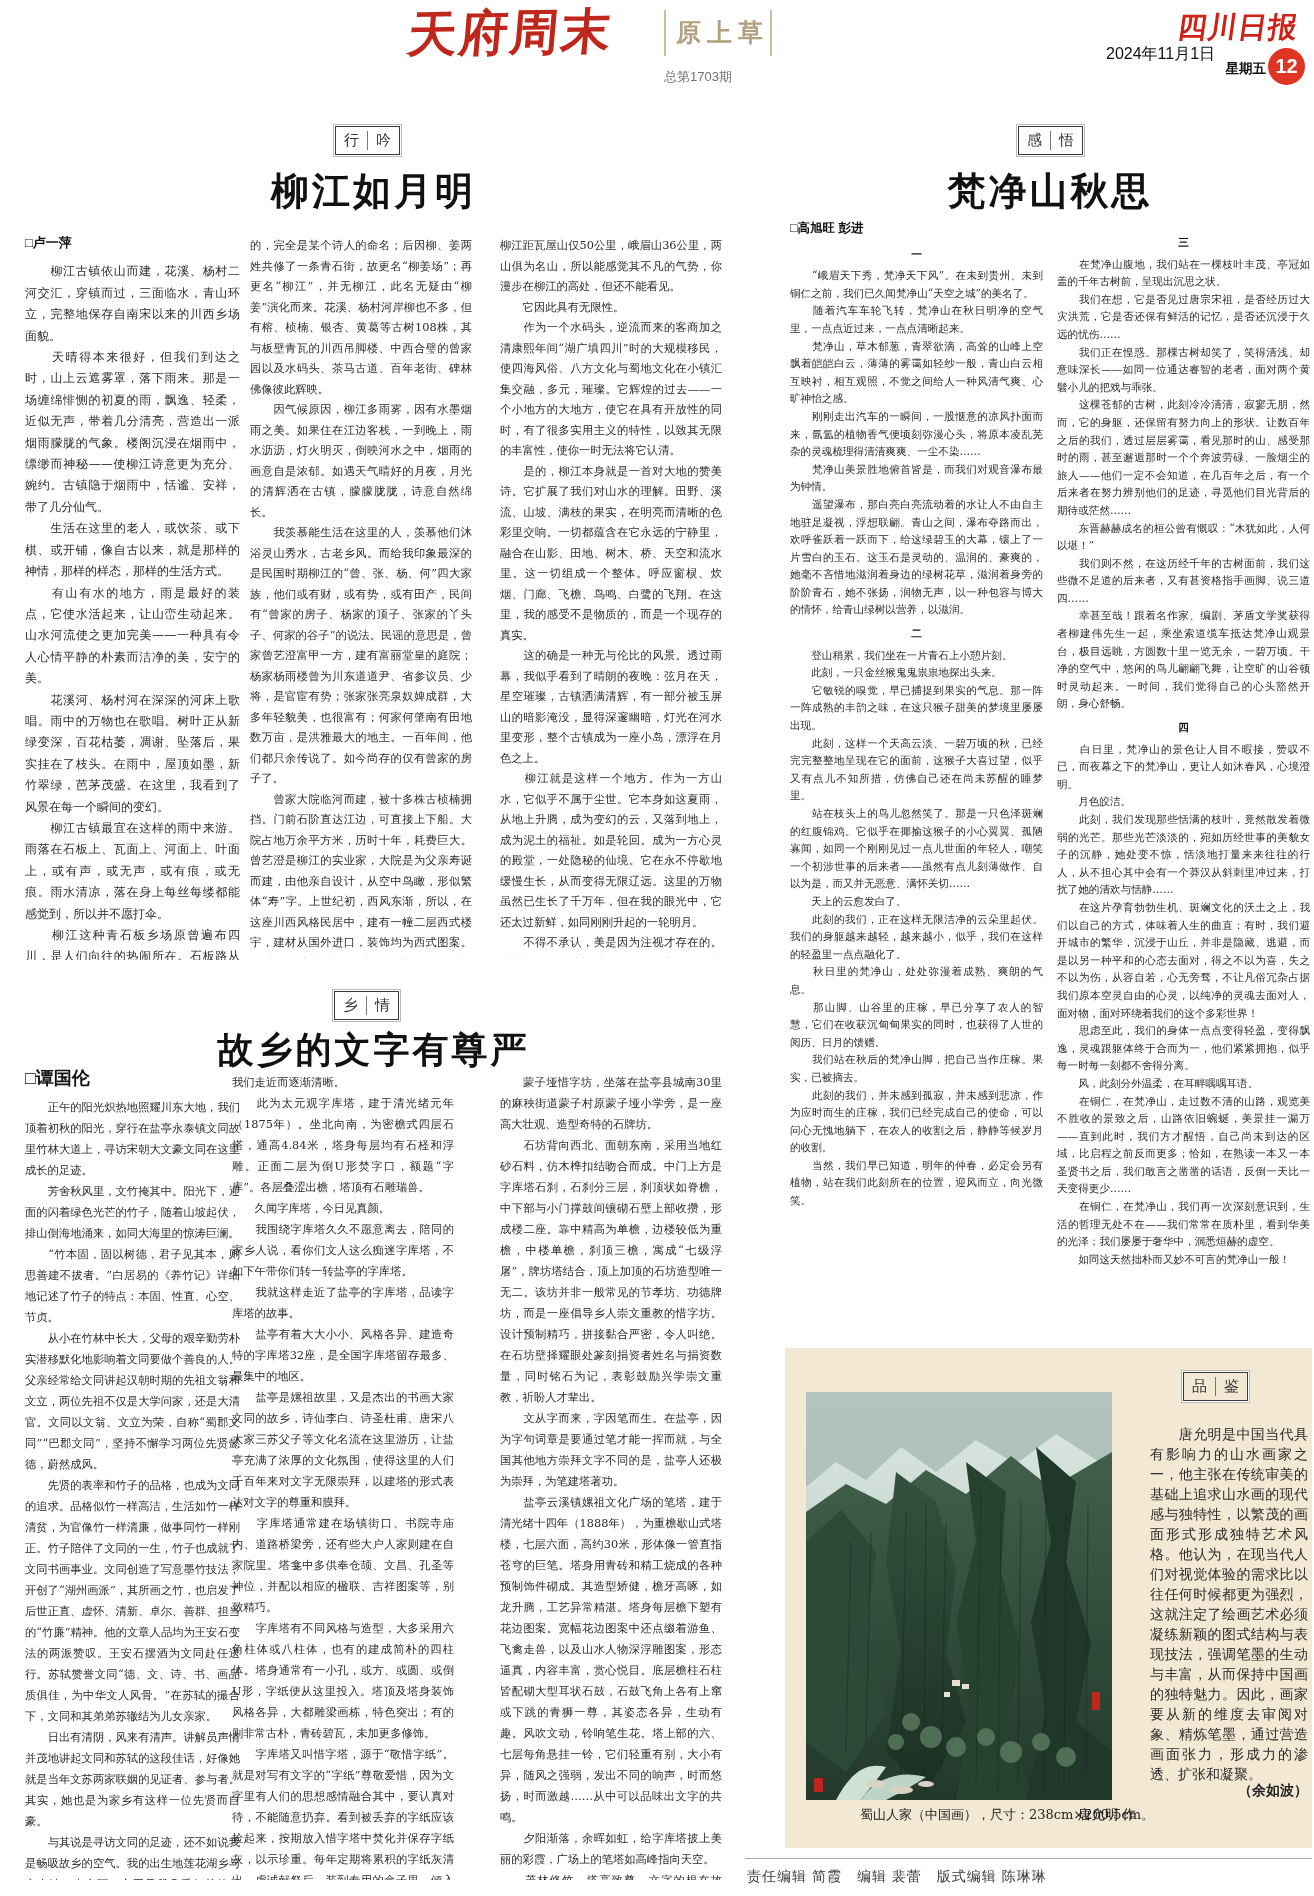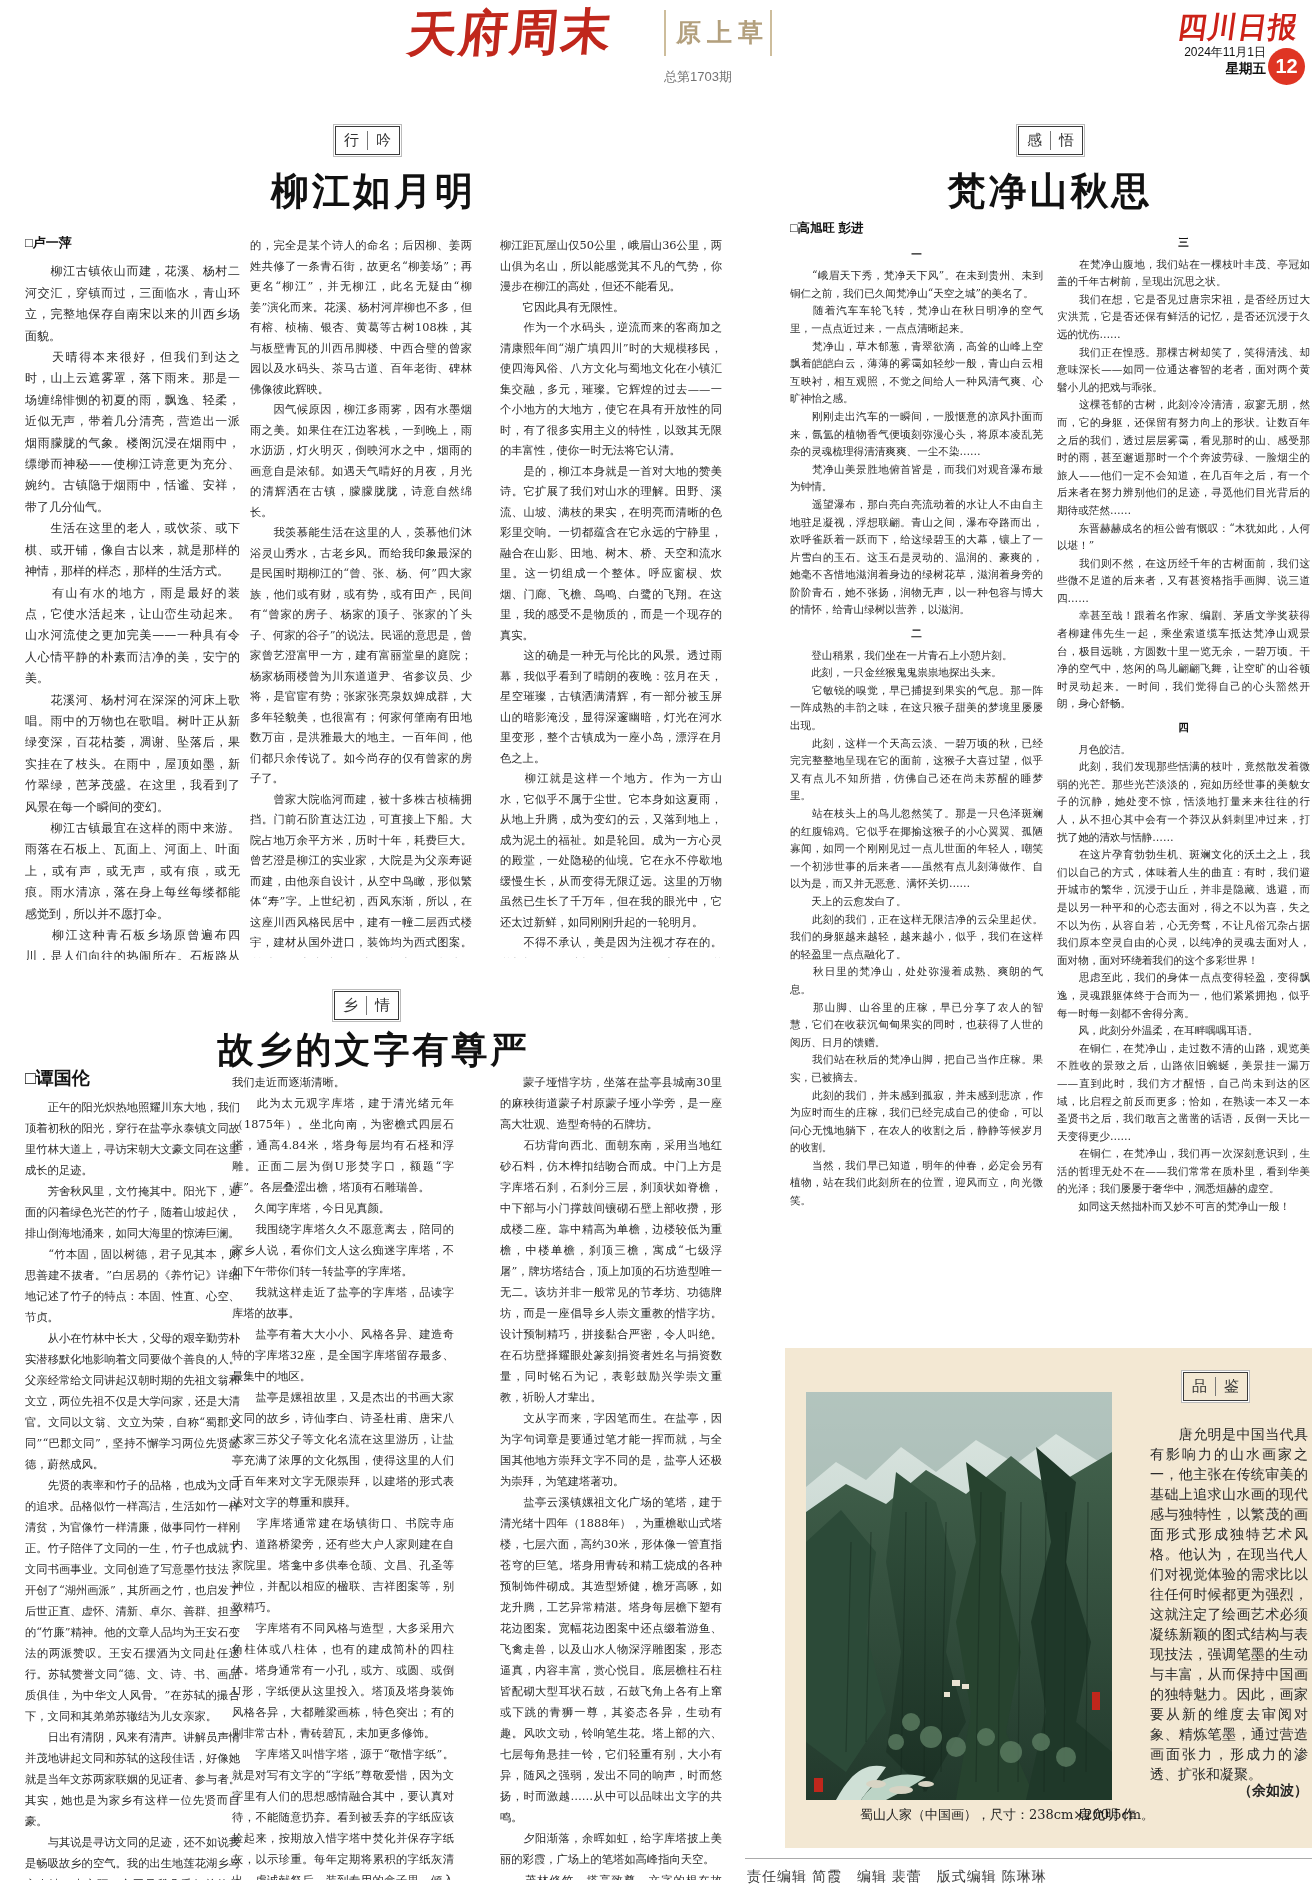--- a/index.html
+++ b/index.html
@@ -19,21 +19,21 @@
   .bar2{left:770px;top:10px;height:46px;}
   .supplement{left:676px;top:16px;width:92px;font-size:25px;letter-spacing:6px;
     color:#b3a07e;font-weight:bold;white-space:nowrap;}
   .issue-no{left:664px;top:68px;font-size:13px;color:#737373;
     font-family:"Liberation Sans",sans-serif;}
   .paper-logo{left:1178px;top:8px;font-size:29px;font-weight:bold;color:#cc2218;
     font-family:"DejaVu Serif",serif;transform:skewX(-8deg);letter-spacing:1px;white-space:nowrap;}
   .page-circle{left:1268px;top:6px;width:37px;height:37px;border-radius:50%;
     background:#df3524;color:#fff;font-family:"Liberation Sans",sans-serif;
     font-size:20px;font-weight:bold;text-align:center;line-height:37px;margin-top:42px;}
-  .date-line{left:1106px;top:44px;width:160px;text-align:right;font-size:12px;
+  .date-line{left:1106px;top:44px;width:160px;font-size:16px;
     font-family:"Liberation Sans",sans-serif;color:#111;}
   .weekday{left:1106px;top:60px;width:160px;text-align:right;font-size:13.5px;
     font-weight:bold;font-family:"Liberation Sans",sans-serif;color:#111;}
 
   
   .sec-label{height:27px;border:1.5px solid #3a3a3a;background:#fff;
     display:flex;align-items:center;box-shadow:0 0 0 1px #fff,0 0 0 2px #bbb;}
   .sec-label span{display:block;width:31px;text-align:center;font-size:15px;
     color:#333;font-family:"DejaVu Serif",serif;}
   .sec-label span:first-child{border-right:1px solid #777;}
@@ -161,20 +161,21 @@
 <div class="abs col c-a2-2">
     <div class="sec-marker">三</div>
     <p>　　在梵净山腹地，我们站在一棵枝叶丰茂、亭冠如盖的千年古树前，呈现出沉思之状。</p>
     <p>　　我们在想，它是否见过唐宗宋祖，是否经历过大灾洪荒，它是否还保有鲜活的记忆，是否还沉浸于久远的忧伤……</p>
     <p>　　我们正在惶惑。那棵古树却笑了，笑得清浅、却意味深长——如同一位通达睿智的老者，面对两个黄髫小儿的把戏与乖张。</p>
     <p>　　这棵苍郁的古树，此刻冷冷清清，寂寥无朋，然而，它的身躯，还保留有努力向上的形状。让数百年之后的我们，透过层层雾霭，看见那时的山、感受那时的雨，甚至邂逅那时一个个奔波劳碌、一脸烟尘的旅人——他们一定不会知道，在几百年之后，有一个后来者在努力辨别他们的足迹，寻觅他们目光背后的期待或茫然……</p>
     <p>　　东晋赫赫成名的桓公曾有慨叹：“木犹如此，人何以堪！”</p>
     <p>　　我们则不然，在这历经千年的古树面前，我们这些微不足道的后来者，又有甚资格指手画脚、说三道四……</p>
     <p>　　幸甚至哉！跟着名作家、编剧、茅盾文学奖获得者柳建伟先生一起，乘坐索道缆车抵达梵净山观景台，极目远眺，方圆数十里一览无余，一碧万顷。干净的空气中，悠闲的鸟儿翩翩飞舞，让空旷的山谷顿时灵动起来。一时间，我们觉得自己的心头豁然开朗，身心舒畅。</p>
     <div class="sec-marker">四</div>
+    <p>　　白日里，梵净山的景色让人目不暇接，赞叹不已，而夜幕之下的梵净山，更让人如沐春风，心境澄明。</p>
     <p>　　月色皎洁。</p>
     <p>　　此刻，我们发现那些恬满的枝叶，竟然散发着微弱的光芒。那些光芒淡淡的，宛如历经世事的美貌女子的沉静，她处变不惊，恬淡地打量来来往往的行人，从不担心其中会有一个莽汉从斜刺里冲过来，打扰了她的清欢与恬静……</p>
     <p>　　在这片孕育勃勃生机、斑斓文化的沃土之上，我们以自己的方式，体味着人生的曲直：有时，我们避开城市的繁华，沉浸于山丘，并非是隐藏、逃避，而是以另一种平和的心态去面对，得之不以为喜，失之不以为伤，从容自若，心无旁骛，不让凡俗冗杂占据我们原本空灵自由的心灵，以纯净的灵魂去面对人，面对物，面对环绕着我们的这个多彩世界！</p>
     <p>　　思虑至此，我们的身体一点点变得轻盈，变得飘逸，灵魂跟躯体终于合而为一，他们紧紧拥抱，似乎每一时每一刻都不舍得分离。</p>
     <p>　　风，此刻分外温柔，在耳畔喁喁耳语。</p>
     <p>　　在铜仁，在梵净山，走过数不清的山路，观览美不胜收的景致之后，山路依旧蜿蜒，美景挂一漏万——直到此时，我们方才醒悟，自己尚未到达的区域，比启程之前反而更多；恰如，在熟读一本又一本圣贤书之后，我们敢言之凿凿的话语，反倒一天比一天变得更少……</p>
     <p>　　在铜仁，在梵净山，我们再一次深刻意识到，生活的哲理无处不在——我们常常在质朴里，看到华美的光泽；我们屡屡于奢华中，洞悉烜赫的虚空。</p>
     <p>　　如同这天然拙朴而又妙不可言的梵净山一般！</p>
   </div>
 

